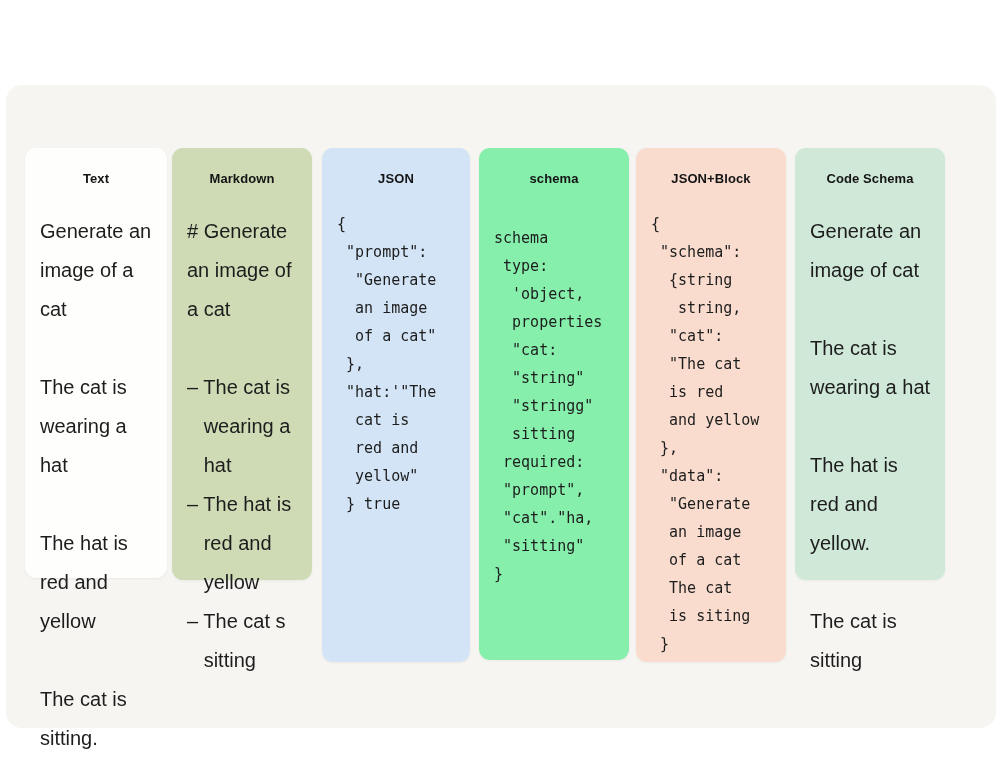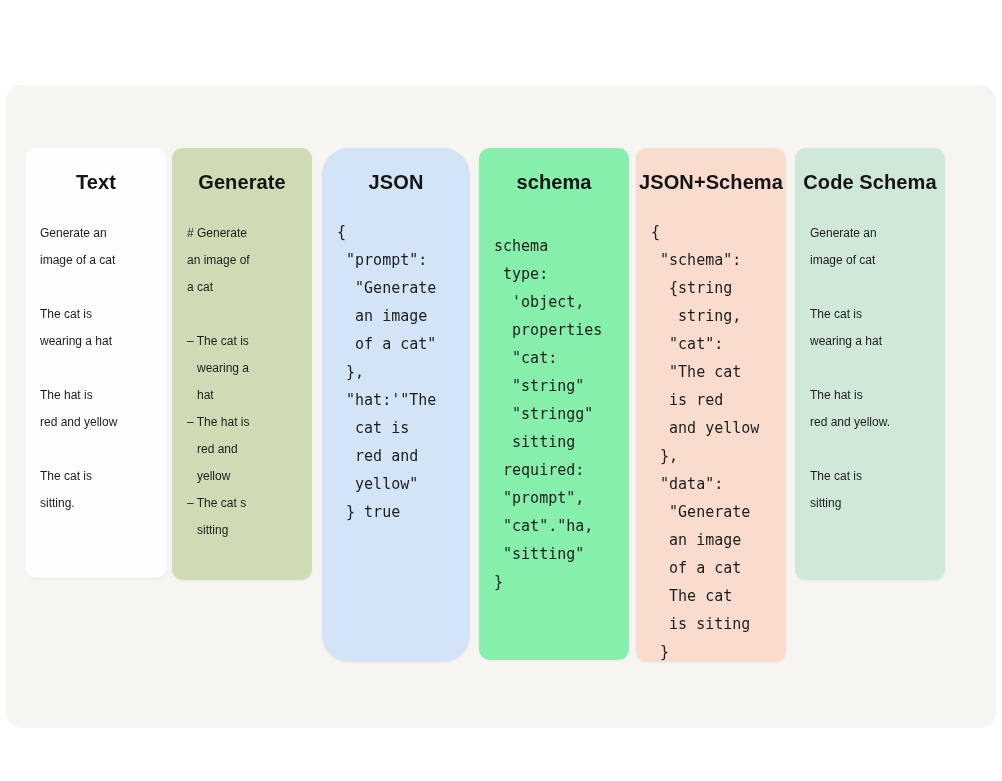--- a/index.html
+++ b/index.html
@@ -27,30 +27,30 @@
   }
   .card {
     position: absolute;
     top: 148px;
     border-radius: 11px;
     box-shadow: 0 1px 3px rgba(0,0,0,0.05);
   }
   .card-title {
     margin-top: 23px;
     text-align: center;
-    font-size: 20px;
+    font-size: 13px;
     font-weight: bold;
     letter-spacing: 0.1px;
     color: #141414;
   }
   .card-content {
     margin: 26px 12px 0 15px;
     white-space: pre-wrap;
-    font-size: 12px;
-    line-height: 27px;
+    font-size: 20px;
+    line-height: 39px;
   }
   .card.mono .card-content {
     font-family: "DejaVu Sans Mono", "Liberation Mono", monospace;
     font-size: 15px;
     line-height: 28px;
     margin-top: 24px;
   }
   .card.offset-content .card-content {
     margin-top: 38px;
   }
@@ -78,36 +78,36 @@
 wearing a hat
 
 The hat is
 red and yellow
 
 The cat is
 sitting.</div>
   </div>
 
   <div class="card card-markdown" style="background-color: rgb(206, 219, 180);">
-    <div class="card-title">Generate</div>
+    <div class="card-title">Markdown</div>
     <div class="card-content"># Generate
 an image of
 a cat
 
 – The cat is
    wearing a
    hat
 – The hat is
    red and
    yellow
 – The cat s
    sitting</div>
   </div>
 
-  <div class="card card-json mono" style="background-color: rgb(210, 228, 246); border-radius: 27px;">
+  <div class="card card-json mono" style="background-color: rgb(210, 228, 246);">
     <div class="card-title">JSON</div>
     <div class="card-content">{
  "prompt":
   "Generate
   an image
   of a cat"
  },
  "hat:'"The
   cat is
   red and
@@ -126,21 +126,21 @@
   "stringg"
   sitting
  required:
  "prompt",
  "cat"."ha,
  "sitting"
 }</div>
   </div>
 
   <div class="card card-jsonschema mono" style="background-color: rgb(249, 220, 206);">
-    <div class="card-title">JSON+Schema</div>
+    <div class="card-title">JSON+Block</div>
     <div class="card-content">{
  "schema":
   {string
    string,
   "cat":
   "The cat
   is red
   and yellow
  },
  "data":

